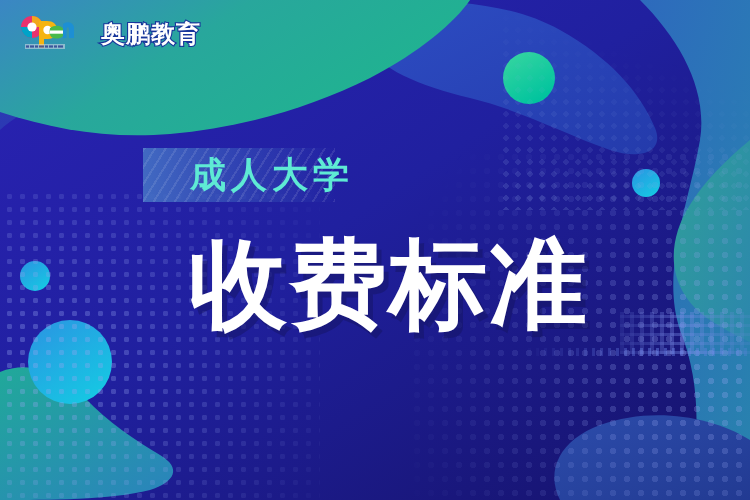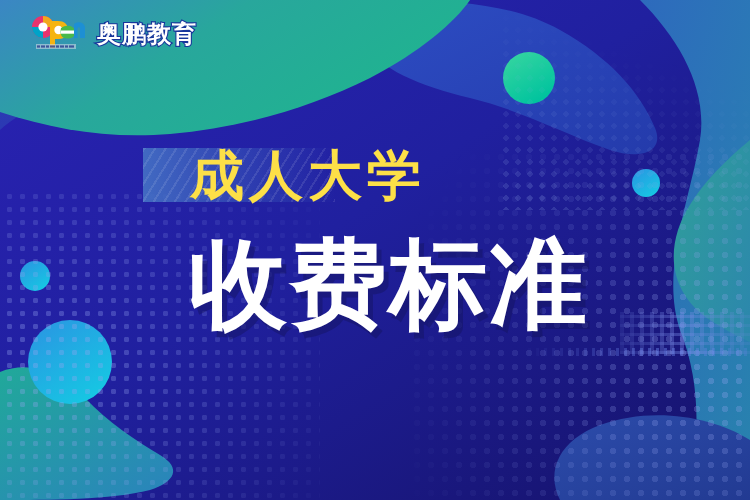--- a/index.html
+++ b/index.html
@@ -23,25 +23,25 @@
   .layer {
     position: absolute;
     inset: 0;
     width: 750px;
     height: 500px;
   }
 
   
   .logo-wrap {
     position: absolute;
-    left: 30px;
+    left: 19px;
     top: 12px;
     display: flex;
     align-items: center;
-    gap: 9px;
+    gap: 24px;
     z-index: 40;
   }
   .logo-mark {
     position: relative;
     width: 58px;
     height: 44px;
   }
   .logo-mark svg { display: block; }
 
   .logo-text {
@@ -76,23 +76,23 @@
         rgba(255,255,255,0.0) 2px,
         rgba(255,255,255,0.0) 9px
       ),
       linear-gradient(90deg, rgba(68,112,196,0.92) 0%, rgba(55,85,186,0.55) 55%, rgba(40,50,165,0.0) 100%);
   }
   .subtitle-text {
     position: absolute;
     left: 190px;
     top: 150px;
     z-index: 32;
-    font-size: 54px;
+    font-size: 36px;
     font-weight: 700;
-    color: #fde047;
+    color: #5eead4;
     letter-spacing: 5px;
     line-height: 50px;
     white-space: nowrap;
   }
 
   
   .headline {
     position: absolute;
     left: 189px;
     top: 232px;

